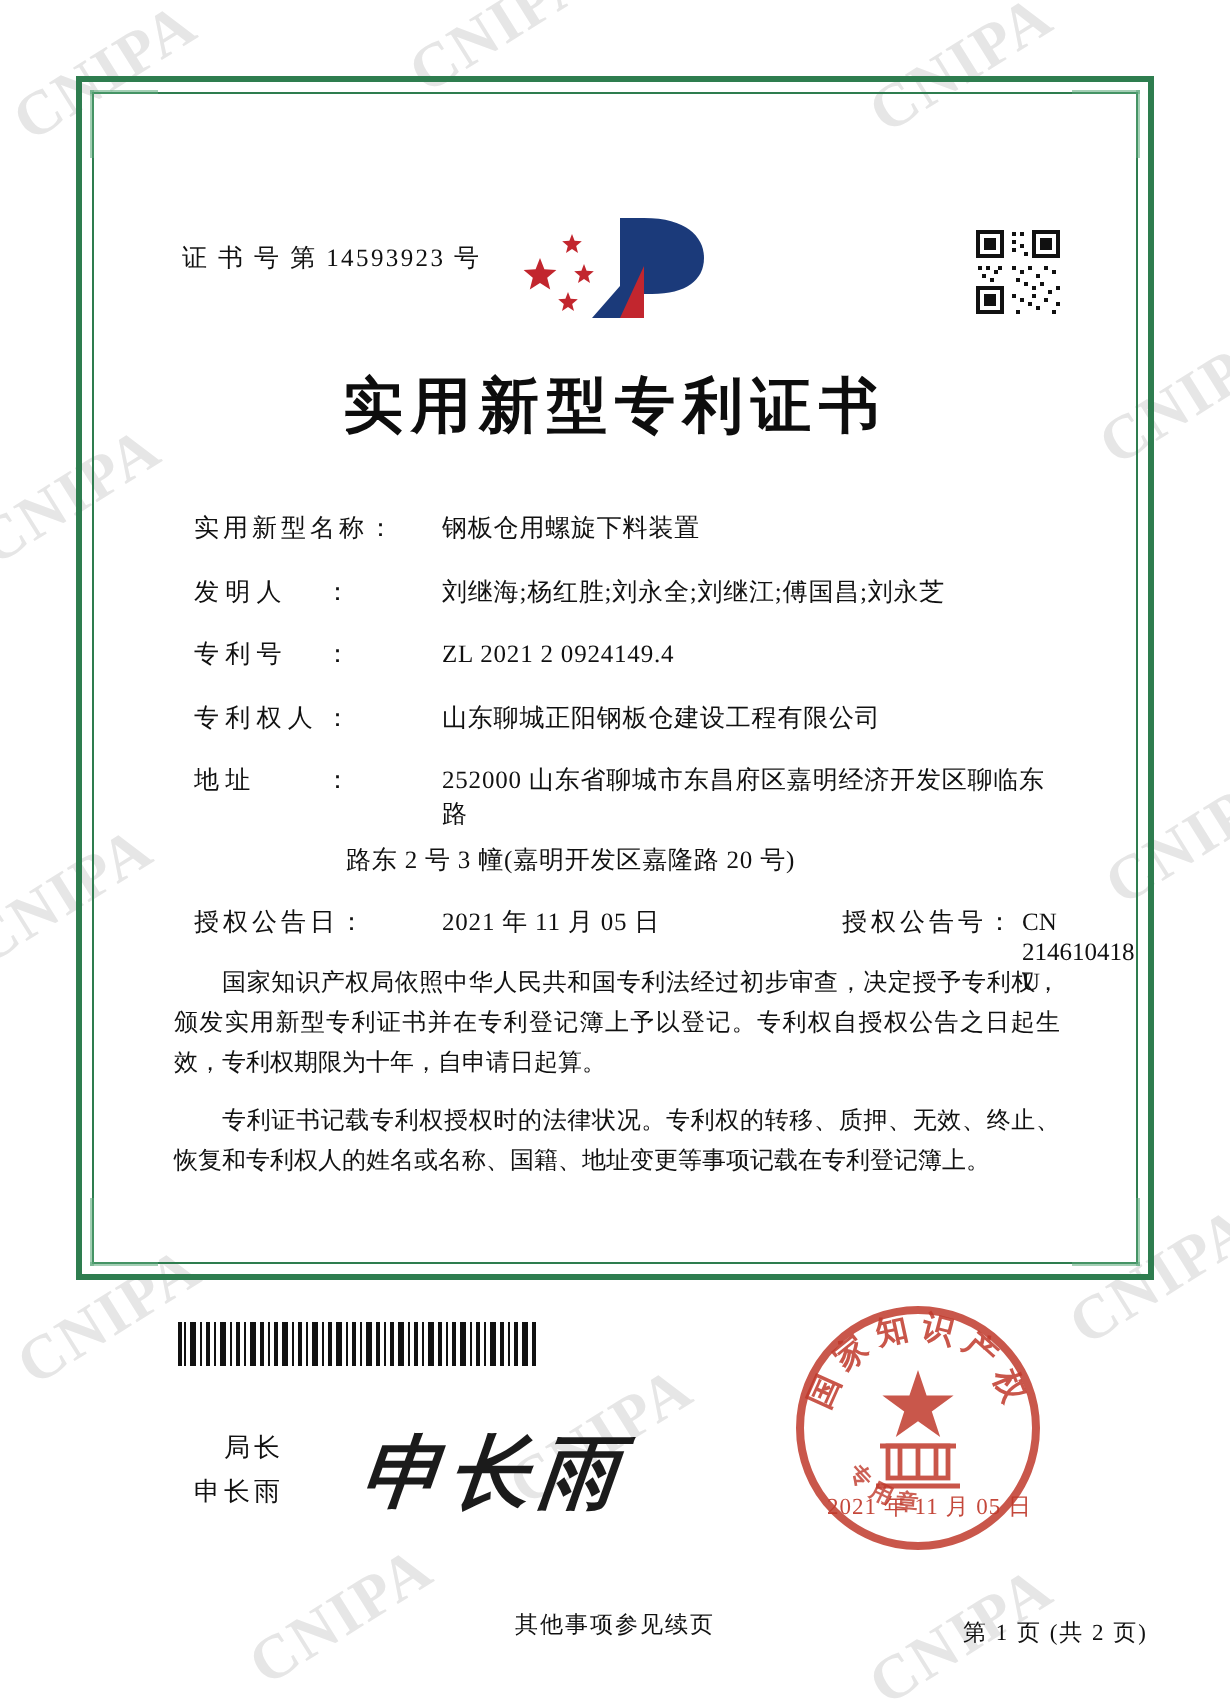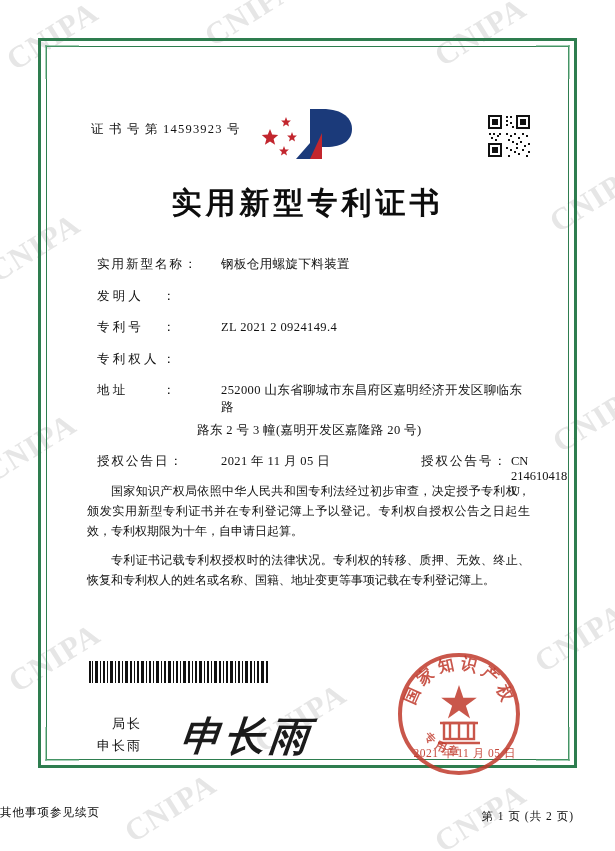--- a/index.html
+++ b/index.html
@@ -33,21 +33,21 @@
     transform: rotate(-32deg);
     white-space: nowrap;
   }
 
   
   .cert {
     position: absolute;
     left: 38px;
     top: 38px;
     width: 539px;
-    height: 730px;
+    height: 602px;
     border: 3px solid #2e7d4f;
     box-sizing: border-box;
     background: transparent;
     z-index: 1;
   }
   .cert-inner {
     position: absolute;
     left: 5px;
     top: 5px;
     right: 5px;
@@ -162,21 +162,21 @@
     margin-left: 32px;
   }
   .field-row.two .field-value { flex: 0 0 auto; width: 200px; }
   .field-row.two .field-label2 {
     flex: 0 0 auto;
     width: 90px;
     letter-spacing: 2px;
   }
   .field-row.two .field-value2 { flex: 1; }
   .addr-second {
-    margin-left: 100px;
+    margin-left: 76px;
     margin-top: -9px;
     margin-bottom: 14.5px;
     letter-spacing: .4px;
   }
 
   
   .paras {
     position: absolute;
     left: 46px;
     right: 44px;
@@ -250,20 +250,21 @@
     text-align: right;
     font-family: "Liberation Serif", "DejaVu Serif", serif;
     font-size: 11.5px;
     color: #111;
     letter-spacing: 1px;
   }
   .outside-footer {
     position: absolute;
     left: 0; right: 0;
     top: 805px;
+    text-align: center;
     font-family: "Liberation Serif", "DejaVu Serif", serif;
     font-size: 11.5px;
     color: #111;
     letter-spacing: 1px;
     z-index: 2;
   }
 </style>
 </head>
 <body>
 
@@ -367,36 +368,38 @@
       <div class="field-row">
         <div class="field-label">实用新型名称：</div>
         <div class="field-value">钢板仓用螺旋下料装置</div>
       </div>
 
       <div class="field-row">
         <div class="field-label spread">
           <span>发 明 人</span>
             <span>：</span>
         </div>
+        <div class="field-value">刘继海;杨红胜;刘永全;刘继江;傅国昌;刘永芝</div>
       </div>
 
       <div class="field-row">
         <div class="field-label spread">
           <span>专 利 号</span>
             <span>：</span>
         </div>
         <div class="field-value">ZL 2021 2 0924149.4</div>
       </div>
 
 
       <div class="field-row">
         <div class="field-label spread">
           <span>专 利 权 人</span>
             <span>：</span>
         </div>
+        <div class="field-value">山东聊城正阳钢板仓建设工程有限公司</div>
       </div>
 
       <div class="field-row">
         <div class="field-label spread">
           <span>地 址</span>
             <span>：</span>
         </div>
         <div class="field-value">252000  山东省聊城市东昌府区嘉明经济开发区聊临东路</div>
       </div>
       <div class="addr-second">路东 2 号 3 幢(嘉明开发区嘉隆路 20 号)</div>

